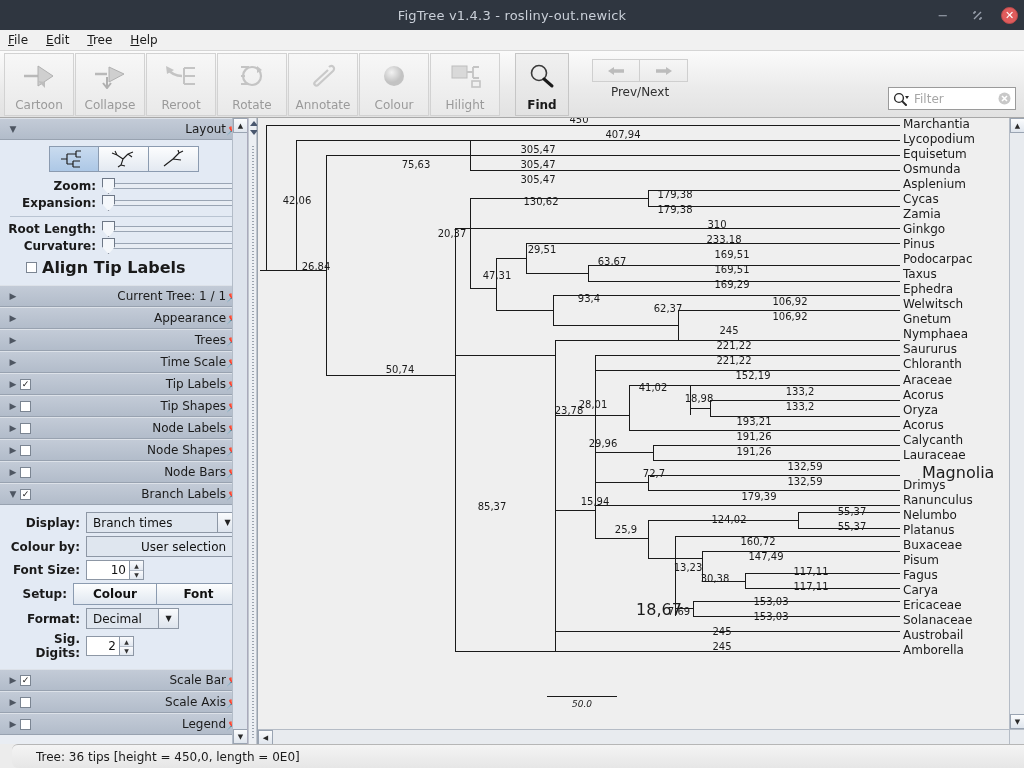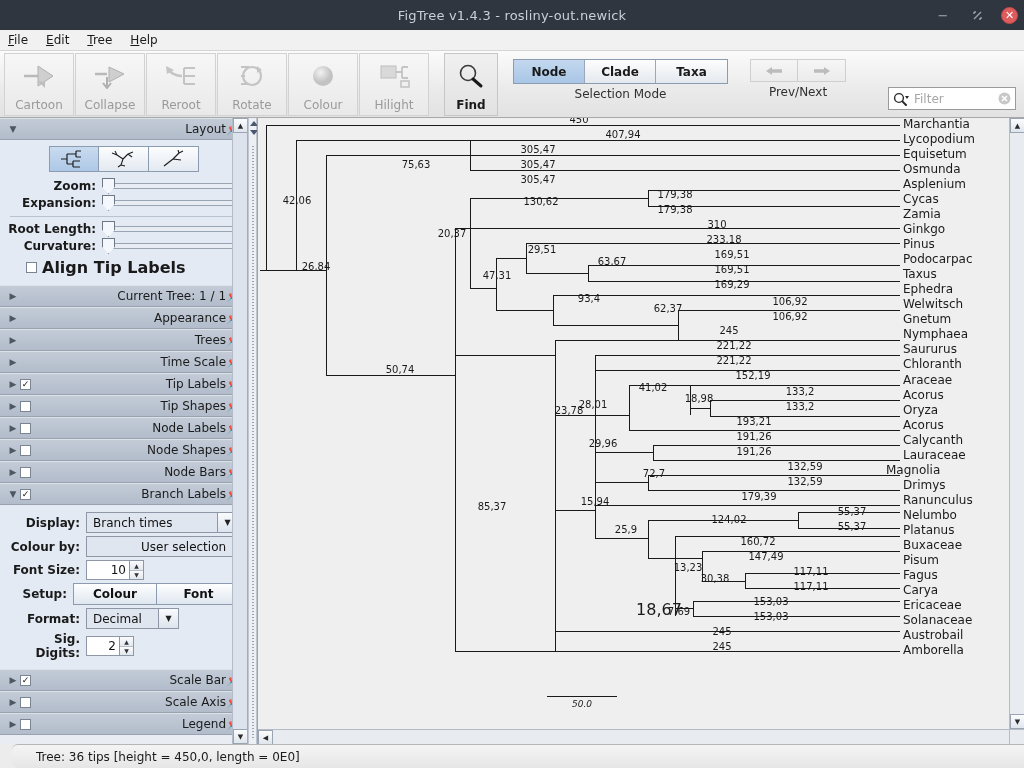--- a/index.html
+++ b/index.html
@@ -231,20 +231,28 @@
       <div class="ticon">
         <svg width="34" height="26" viewBox="0 0 34 26">
             <circle cx="17" cy="13" r="9" fill="none" stroke="#c4c4c4" stroke-width="2.2"></circle>
             <path d="M6 4 L14 4 M6 13 L10 13 M6 21 L14 21" stroke="#c4c4c4" stroke-width="1.8"></path>
             <path d="M22 3 L27 7 L22 10" fill="#c4c4c4"></path>
           </svg>
       </div>
       <div class="tlabel">Rotate</div>
     </div>
 
+    <div class="tb-btn">
+      <div class="ticon">
+        <svg width="34" height="26" viewBox="0 0 34 26">
+            <path d="M23 4 C26 1 30 5 27 8 L12 22 C10 24 7 21 9 19 L22 7" fill="none" stroke="#c9c9c9" stroke-width="2.2"></path>
+          </svg>
+      </div>
+      <div class="tlabel">Annotate</div>
+    </div>
 
     <div class="tb-btn">
       <div class="ticon">
         <svg width="34" height="26" viewBox="0 0 34 26">
             <defs>
               <radialGradient id="gsph" cx="38%" cy="32%">
                 <stop offset="0" stop-color="#f2f2f2"></stop>
                 <stop offset="1" stop-color="#c3c3c3"></stop>
               </radialGradient>
             </defs>
@@ -270,28 +278,20 @@
     <div class="tb-btn enabled" style="background:linear-gradient(to bottom,#f0f0f0,#e2e2e2);border-color:#c6c6c6;width:54px;">
       <div class="ticon">
         <svg width="30" height="26" viewBox="0 0 30 26">
             <circle cx="12" cy="10" r="7.5" fill="none" stroke="#3a3a3a" stroke-width="1.6"></circle>
             <path d="M17 16 L25 23" stroke="#1a1a1a" stroke-width="3" stroke-linecap="round"></path>
           </svg>
       </div>
       <div class="tlabel">Find</div>
     </div>
 
-    <div class="seg-group">
-      <div class="seg-row">
-        <div class="seg active">Node</div>
-        <div class="seg">Clade</div>
-        <div class="seg">Taxa</div>
-      </div>
-      <div class="seg-caption">Selection Mode</div>
-    </div>
 
     <div class="navgroup">
       <div class="nav-row">
         <div class="nav-btn">
           <svg width="20" height="12" viewBox="0 0 20 12">
               <path d="M2 6 L8 2 L8 4.3 L18 4.3 L18 7.7 L8 7.7 L8 10 Z" fill="#bcbcbc"></path>
             </svg>
         </div>
         <div class="nav-btn">
           <svg width="20" height="12" viewBox="0 0 20 12">
@@ -681,21 +681,21 @@
             <div style="position: absolute; left: 645px; top: 194.39px; font-size: 12px; color: rgb(27, 27, 27); white-space: nowrap;">Gnetum</div>
             <div style="position: absolute; left: 645px; top: 209.42px; font-size: 12px; color: rgb(27, 27, 27); white-space: nowrap;">Nymphaea</div>
             <div style="position: absolute; left: 645px; top: 224.45px; font-size: 12px; color: rgb(27, 27, 27); white-space: nowrap;">Saururus</div>
             <div style="position: absolute; left: 645px; top: 239.48px; font-size: 12px; color: rgb(27, 27, 27); white-space: nowrap;">Chloranth</div>
             <div style="position: absolute; left: 645px; top: 254.51px; font-size: 12px; color: rgb(27, 27, 27); white-space: nowrap;">Araceae</div>
             <div style="position: absolute; left: 645px; top: 269.54px; font-size: 12px; color: rgb(27, 27, 27); white-space: nowrap;">Acorus</div>
             <div style="position: absolute; left: 645px; top: 284.57px; font-size: 12px; color: rgb(27, 27, 27); white-space: nowrap;">Oryza</div>
             <div style="position: absolute; left: 645px; top: 299.6px; font-size: 12px; color: rgb(27, 27, 27); white-space: nowrap;">Acorus</div>
             <div style="position: absolute; left: 645px; top: 314.63px; font-size: 12px; color: rgb(27, 27, 27); white-space: nowrap;">Calycanth</div>
             <div style="position: absolute; left: 645px; top: 329.66px; font-size: 12px; color: rgb(27, 27, 27); white-space: nowrap;">Lauraceae</div>
-            <div style="position: absolute; left: 628px; top: 344.69px; font-size: 12px; color: rgb(27, 27, 27); white-space: nowrap;">Magnolia</div>
+            <div style="position: absolute; left: 664px; top: 344.69px; font-size: 16px; color: rgb(27, 27, 27); white-space: nowrap;">Magnolia</div>
             <div style="position: absolute; left: 645px; top: 359.72px; font-size: 12px; color: rgb(27, 27, 27); white-space: nowrap;">Drimys</div>
             <div style="position: absolute; left: 645px; top: 374.75px; font-size: 12px; color: rgb(27, 27, 27); white-space: nowrap;">Ranunculus</div>
             <div style="position: absolute; left: 645px; top: 389.78px; font-size: 12px; color: rgb(27, 27, 27); white-space: nowrap;">Nelumbo</div>
             <div style="position: absolute; left: 645px; top: 404.81px; font-size: 12px; color: rgb(27, 27, 27); white-space: nowrap;">Platanus</div>
             <div style="position: absolute; left: 645px; top: 419.84px; font-size: 12px; color: rgb(27, 27, 27); white-space: nowrap;">Buxaceae</div>
             <div style="position: absolute; left: 645px; top: 434.87px; font-size: 12px; color: rgb(27, 27, 27); white-space: nowrap;">Pisum</div>
             <div style="position: absolute; left: 645px; top: 449.9px; font-size: 12px; color: rgb(27, 27, 27); white-space: nowrap;">Fagus</div>
             <div style="position: absolute; left: 645px; top: 464.93px; font-size: 12px; color: rgb(27, 27, 27); white-space: nowrap;">Carya</div>
             <div style="position: absolute; left: 645px; top: 479.96px; font-size: 12px; color: rgb(27, 27, 27); white-space: nowrap;">Ericaceae</div>
             <div style="position: absolute; left: 645px; top: 494.99px; font-size: 12px; color: rgb(27, 27, 27); white-space: nowrap;">Solanaceae</div>

